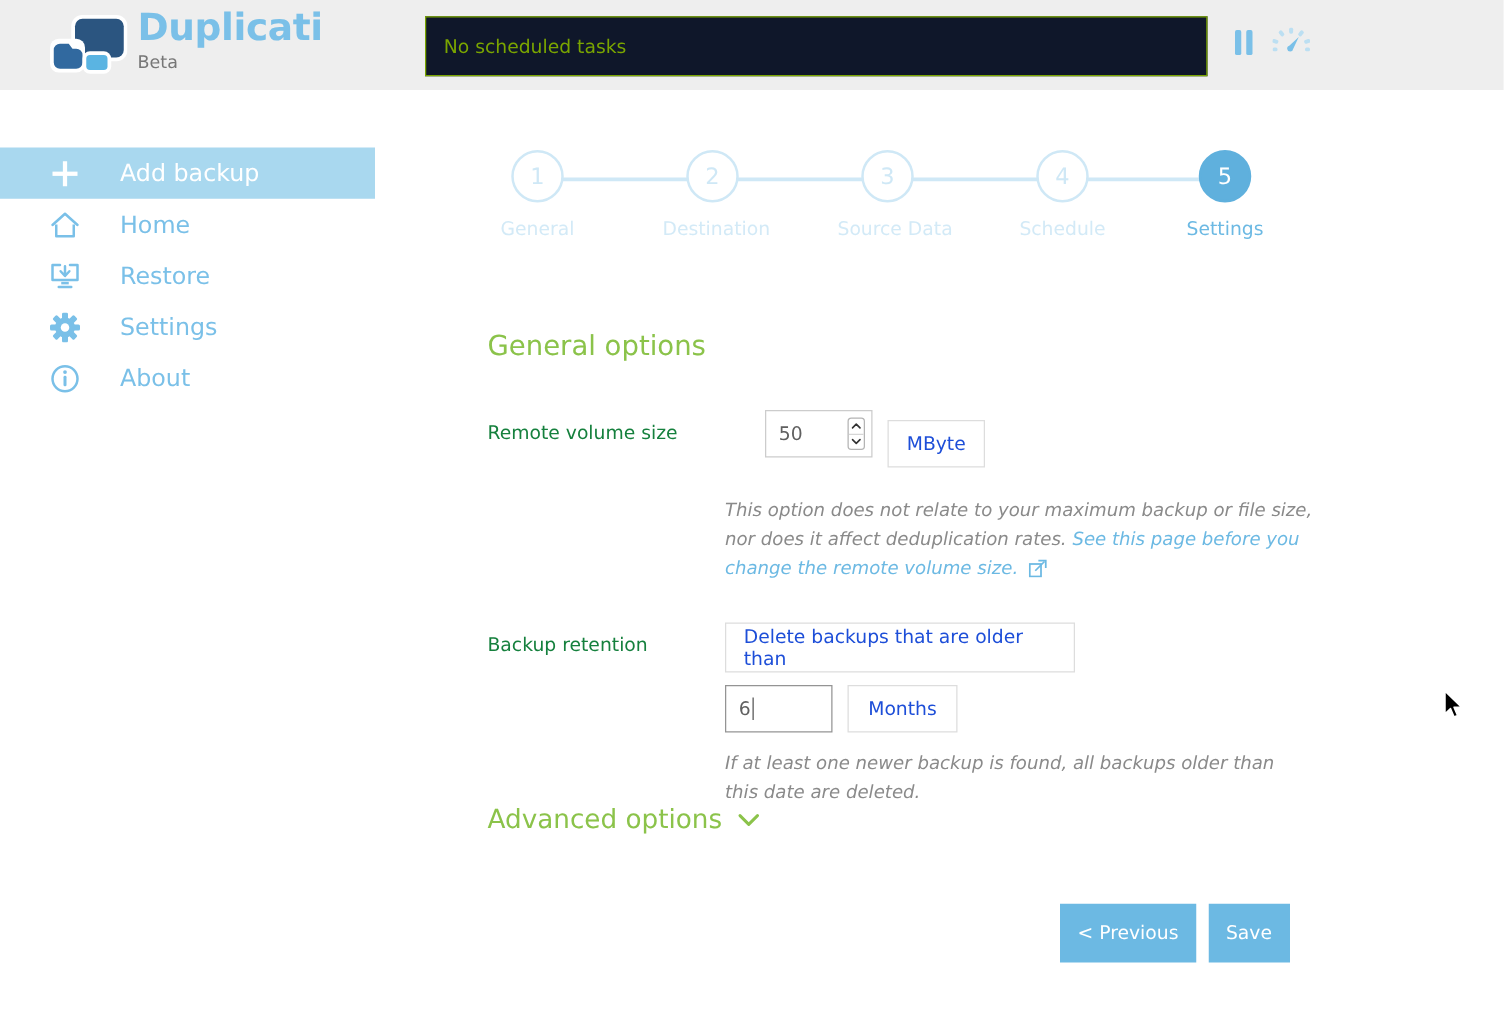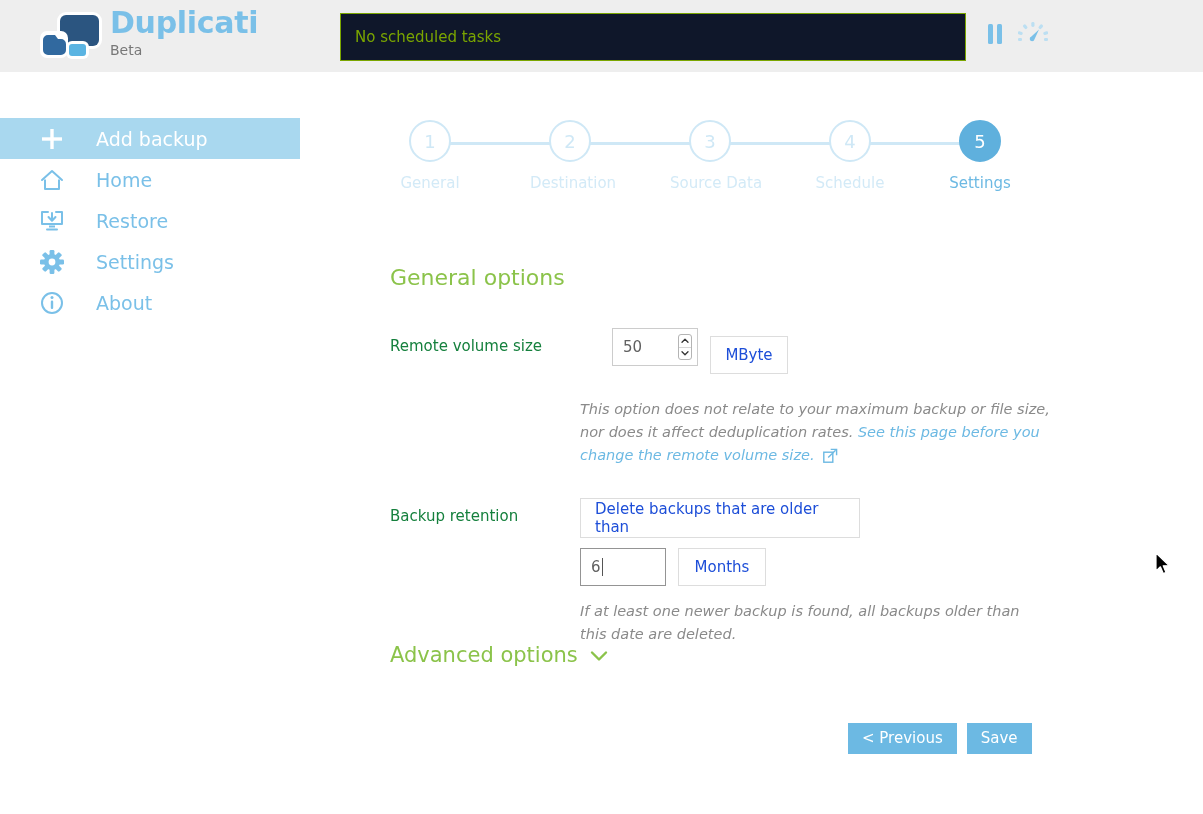--- a/index.html
+++ b/index.html
@@ -270,21 +270,21 @@
     left: 848px; top: 723px;
     display: flex;
     gap: 10px;
   }
   .btn {
     background: #6cb9e3;
     color: #ffffff;
     border: none;
     font-family: "DejaVu Sans", sans-serif;
     font-size: 15px;
-    height: 31px;
+    height: 47px;
     padding: 0 14px;
     cursor: pointer;
     line-height: 31px;
   }
 
   #cursor {
     position: absolute;
     left: 1155px; top: 552px;
     pointer-events: none;
   }

